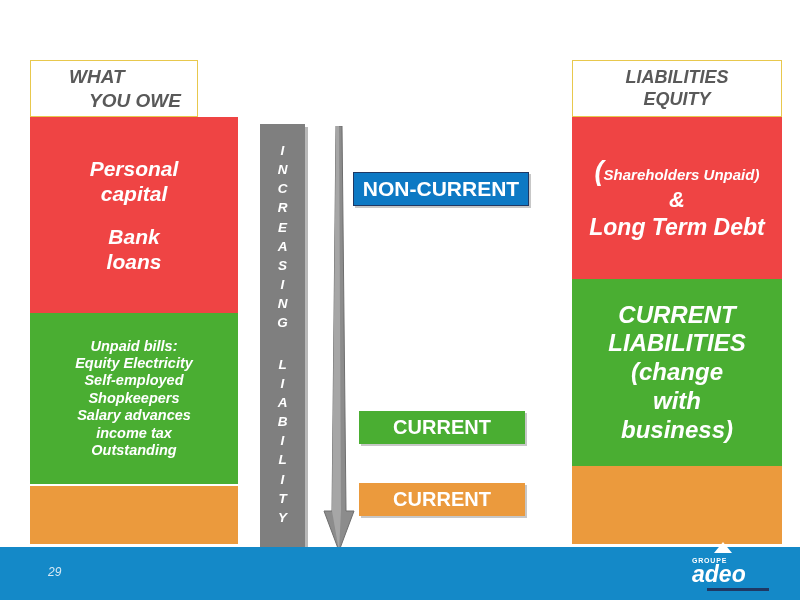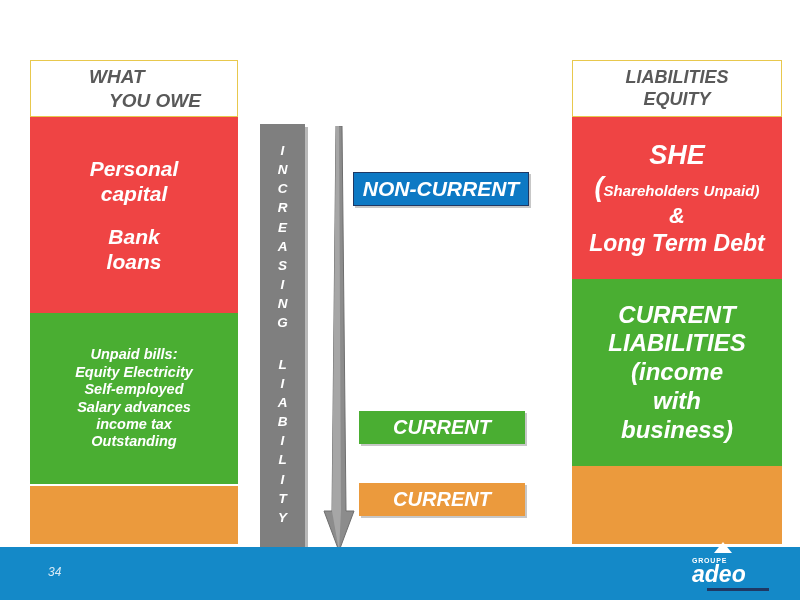--- a/index.html
+++ b/index.html
@@ -46,21 +46,21 @@
     font-weight: bold;
     font-style: italic;
     line-height: 1.2;
   }
   .band.blue   { background: #ef4444; }
   .band.green  { background: #4aae32; }
   .band.orange { background: #eb9a3d; }
 
   
   #left-header {
-    left: 30px; top: 60px; width: 208px; height: 57px;
+    left: 30px; top: 60px; width: 168px; height: 57px;
     font-size: 19px;
   }
   #left-header .hdr-l1 { display:block; text-align:left; padding-left:22px; }
   #left-header .hdr-l2 { display:block; text-align:left; padding-left:42px; }
 
   #left-blue   { left: 30px; top: 117px;  width: 208px; height: 196px; font-size: 21px; }
   #left-green  { left: 30px; top: 313px;  width: 208px; height: 171px; font-size: 14.5px; }
   #left-orange { left: 30px; top: 486px;  width: 208px; height: 58px; }
 
   #left-blue .blue-inner { display:block; }
@@ -108,21 +108,20 @@
 
   
   .chip {
     position: absolute;
     box-sizing: border-box;
     display: flex;
     align-items: center;
     justify-content: center;
     color: #ffffff;
     font-weight: bold;
-    font-style: italic;
     box-shadow: 2px 2px 0 rgba(0,0,0,0.22);
   }
   #chip-noncurrent {
     left: 353px; top: 172px; width: 176px; height: 34px;
     background: #0d79c4; border: 1px solid #1f3864;
     font-size: 21px;
   }
   #chip-current-green {
     left: 359px; top: 411px; width: 166px; height: 33px;
     background: #4aae32;
@@ -205,20 +204,21 @@
       <span class="blue-inner">Bank</span>
       <span class="blue-inner">loans</span>
     </div>
   </div>
 
   <div class="band green" id="left-green">
     <div>
       <span style="display:block">Unpaid bills:</span>
       <span style="display:block">Equity Electricity</span>
       <span style="display:block">Self-employed</span>
+      <span style="display:block">Shopkeepers</span>
       <span style="display:block">Salary advances</span>
       <span style="display:block">income tax</span>
       <span style="display:block">Outstanding</span>
     </div>
   </div>
 
   <div class="band orange" id="left-orange">
     <span></span>
   </div>
 
@@ -262,43 +262,42 @@
 
   <div class="col-header" id="right-header">
     <div>
       <span style="display:block">LIABILITIES</span>
       <span style="display:block">EQUITY</span>
     </div>
   </div>
 
   <div class="band blue" id="right-blue">
     <div>
-      <span class="she-line1">SHE</span>
       <span class="she-line2"><span class="she-paren">(</span><span>Shareholders Unpaid)</span></span>
       <span class="she-amp">&amp;</span>
       <span class="she-line3">Long Term Debt</span>
     </div>
   </div>
 
   <div class="band green" id="right-green">
     <div>
       <span style="display:block">CURRENT</span>
       <span style="display:block">LIABILITIES</span>
-      <span style="display:block">(income</span>
+      <span style="display:block">(change</span>
       <span style="display:block">with</span>
       <span style="display:block">business)</span>
     </div>
   </div>
 
   <div class="band orange" id="right-orange">
     <span></span>
   </div>
 
   <div id="footer">
-    <span id="page-number">34</span>
+    <span id="page-number">29</span>
     <div id="logo">
       <div id="logo-notch"></div>
       <span class="logo-groupe">GROUPE</span>
       <span class="logo-adeo">adeo</span>
       <span class="logo-underline"></span>
     </div>
   </div>
 
 </div>
 

